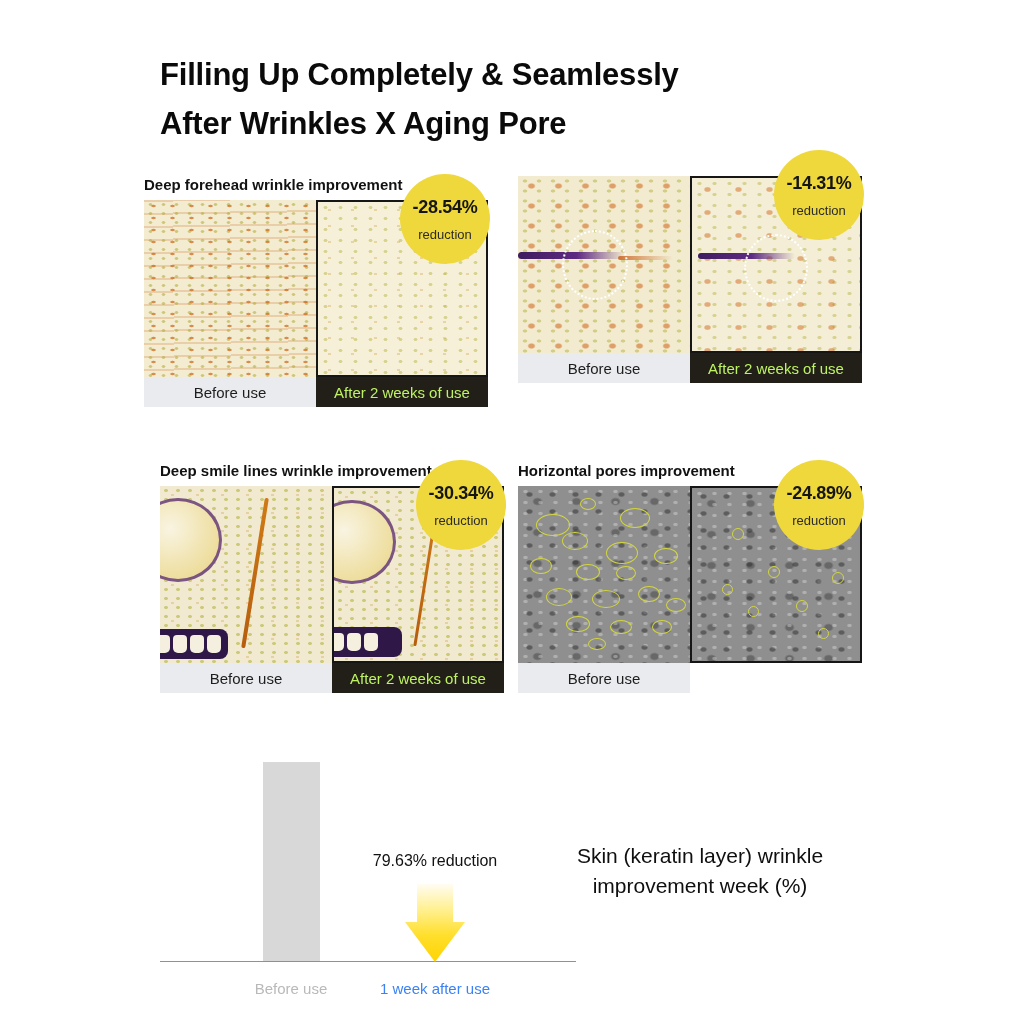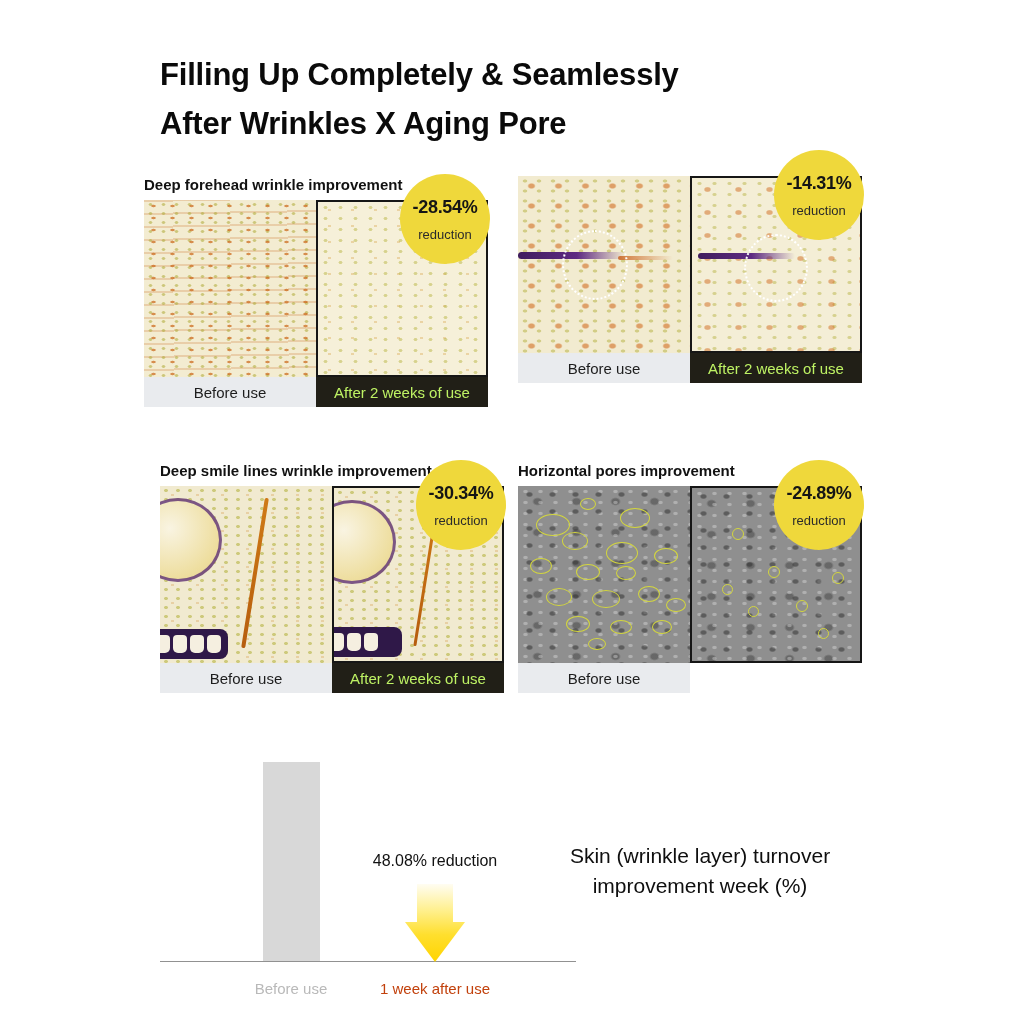--- a/index.html
+++ b/index.html
@@ -82,21 +82,21 @@
   
   .bar-before { position:absolute; left:263px; top:762px; width:57px; height:199px; background:#d8d8d8; }
   .baseline { position:absolute; left:160px; top:961px; width:416px; height:1px; background:#919191; }
   .chart-annotation { position:absolute; left:345px; top:852px; width:180px; text-align:center;
     font-size:16px; color:#111; }
   .down-arrow { position:absolute; left:403px; top:884px; width:64px; height:78px; }
   .chart-caption { position:absolute; left:545px; top:841px; width:310px; text-align:center;
     font-size:21px; line-height:30px; color:#0f0f0f; }
   .xlabel { position:absolute; top:980px; font-size:15px; text-align:center; }
   .xlabel-before { left:231px; width:120px; color:#b9b9b9; }
-  .xlabel-after  { left:355px; width:160px; color:#c2410c; }
+  .xlabel-after  { left:355px; width:160px; color:#3b82f6; }
 </style>
 </head>
 <body>
 
 <div class="page">
 
   <div class="title">
     <div>Filling Up Completely &amp; Seamlessly</div>
     <div>After Wrinkles X Aging Pore</div>
   </div>
@@ -210,33 +210,33 @@
       </div>
     </div>
     <div class="labels">
       <div class="lbl lbl-before">Before use</div>
     </div>
   </div>
 
   <div>
     <div class="bar-before"></div>
     <div class="baseline"></div>
-    <div class="chart-annotation">48.08% reduction</div>
+    <div class="chart-annotation">79.63% reduction</div>
     <svg class="down-arrow" viewBox="0 0 64 78">
       <defs>
         <linearGradient id="ag" x1="0" y1="0" x2="0" y2="1">
           <stop offset="0" stop-color="#fffdf2"></stop>
           <stop offset="0.35" stop-color="#ffef8a"></stop>
           <stop offset="0.65" stop-color="#ffdf2e"></stop>
           <stop offset="1" stop-color="#ffd400"></stop>
         </linearGradient>
       </defs>
       <path d="M14 0 H50 V38 H62 L32 78 L2 38 H14 Z" fill="url(#ag)"></path>
     </svg>
     <div class="chart-caption">
-      <div>Skin (wrinkle layer) turnover</div>
+      <div>Skin (keratin layer) wrinkle</div>
       <div>improvement week (%)</div>
     </div>
     <div class="xlabel xlabel-before">Before use</div>
     <div class="xlabel xlabel-after">1 week after use</div>
   </div>
 
 </div>
 
 </body></html>

